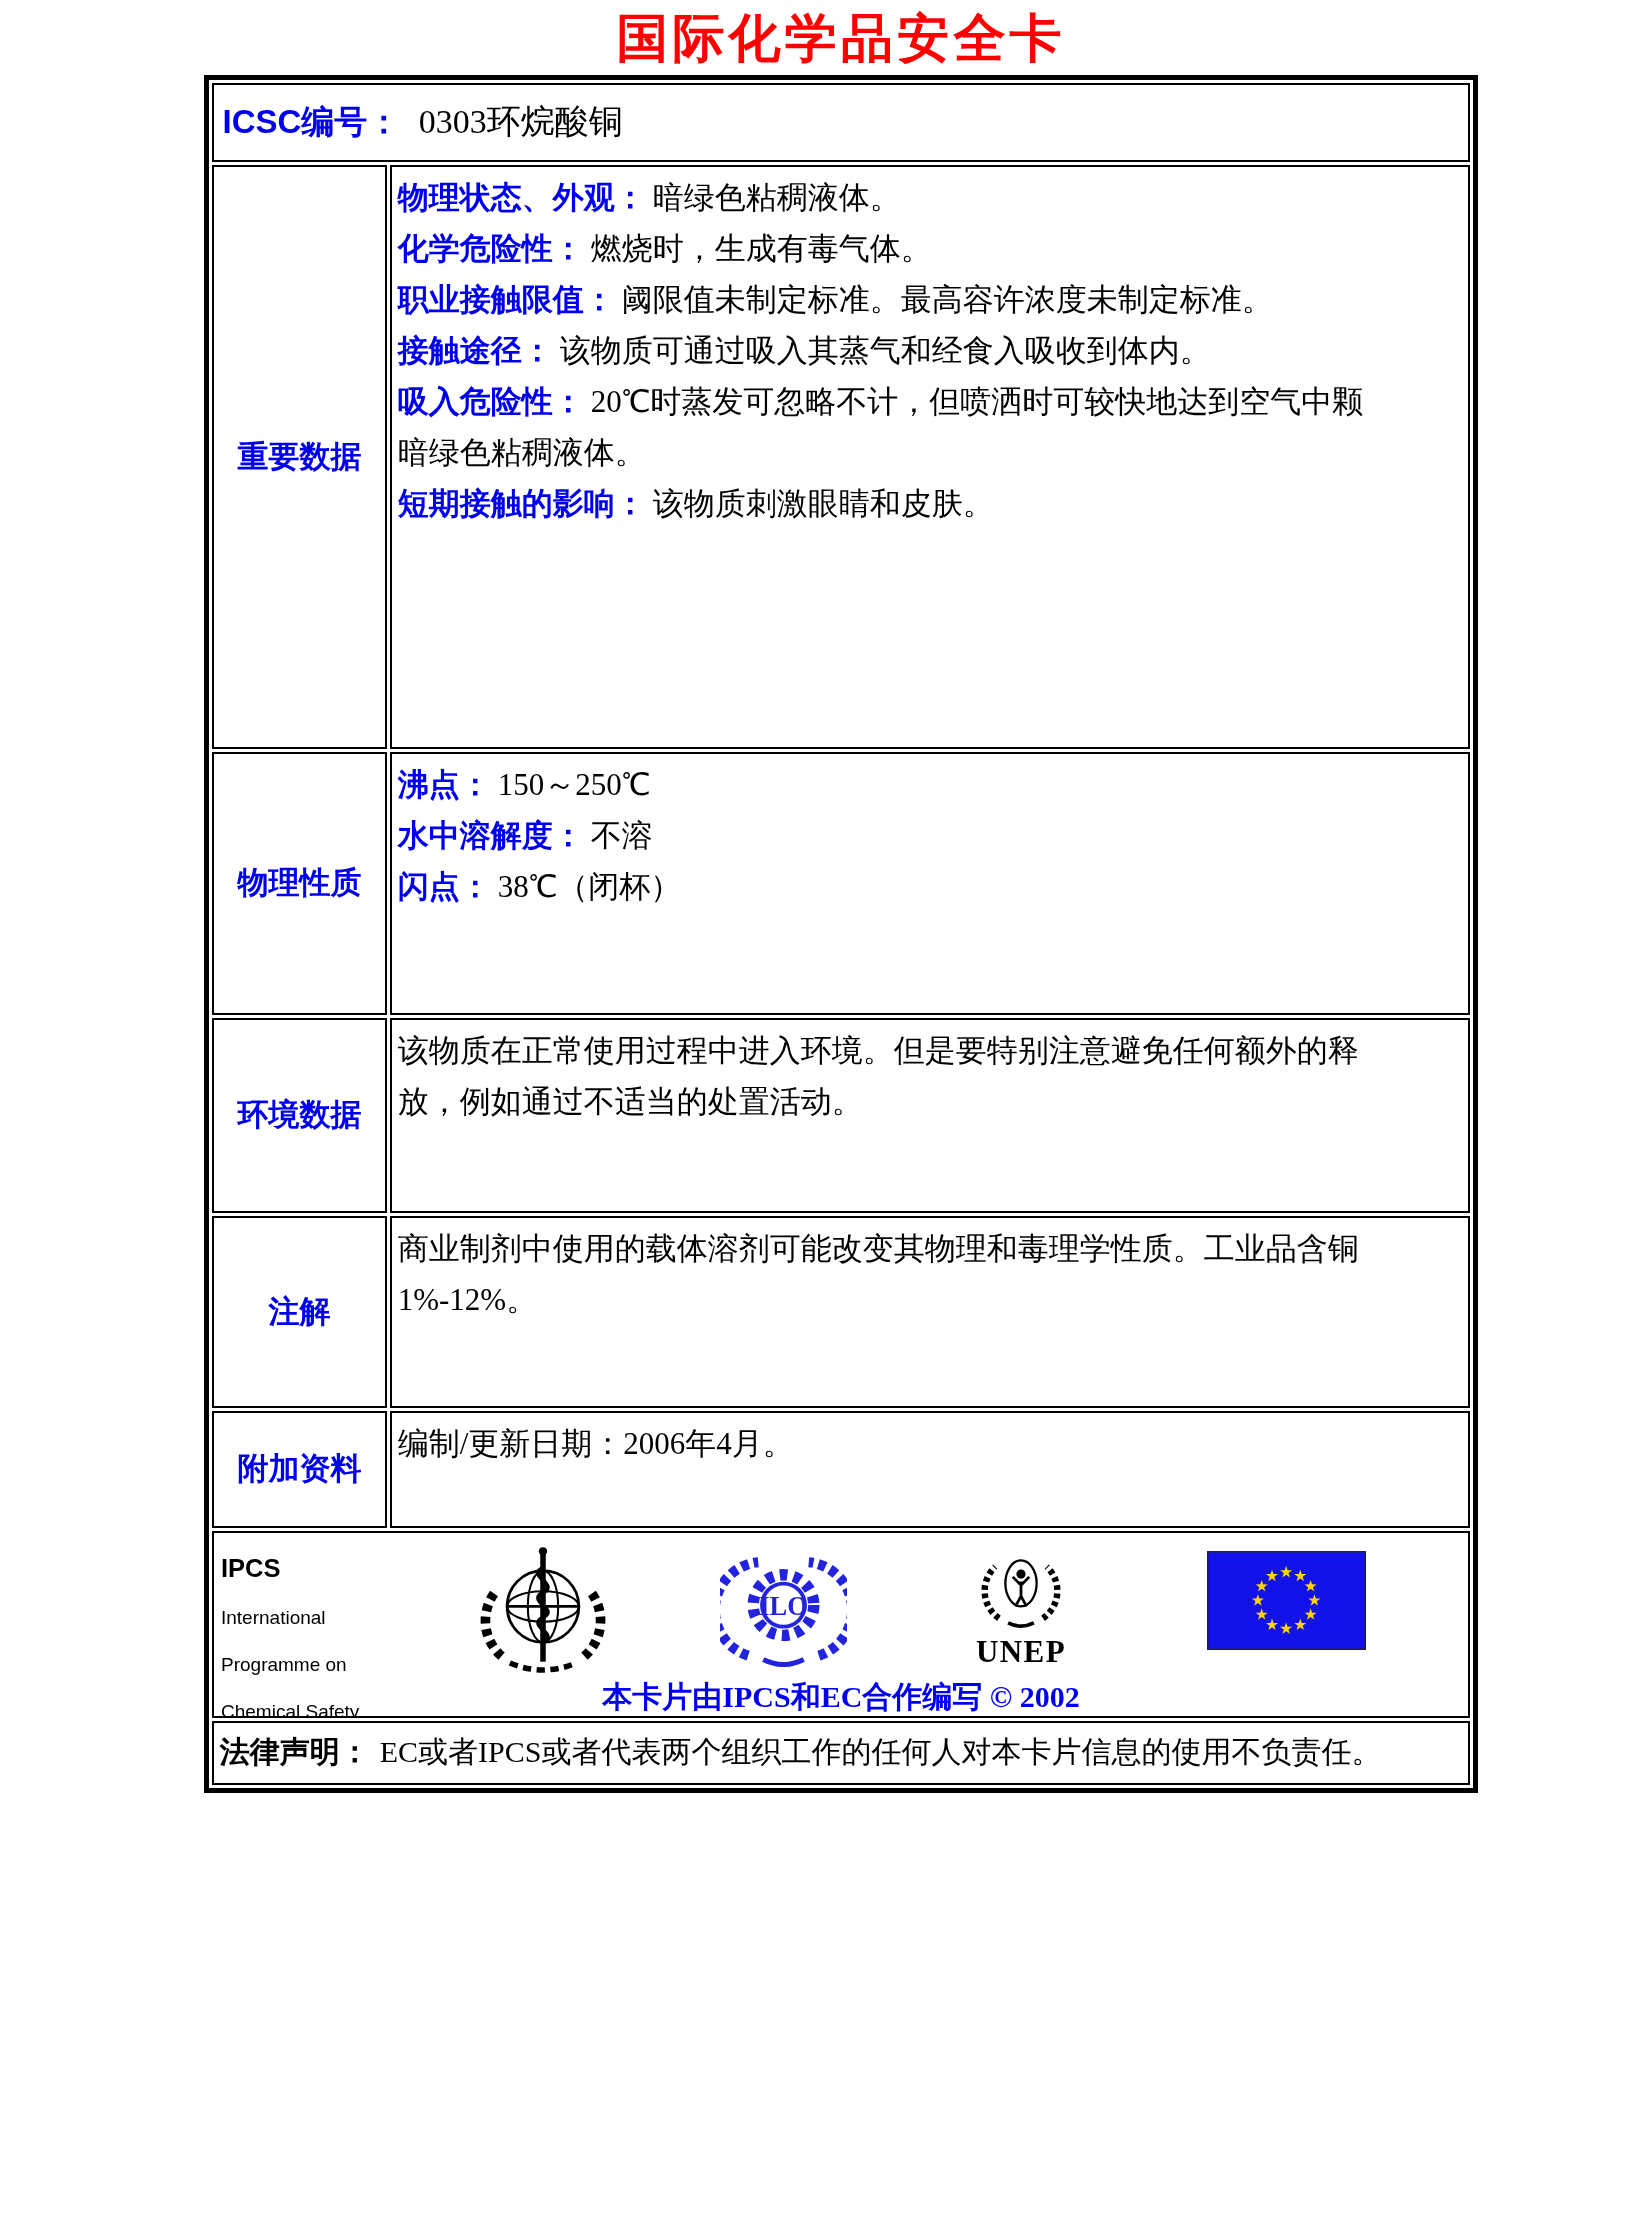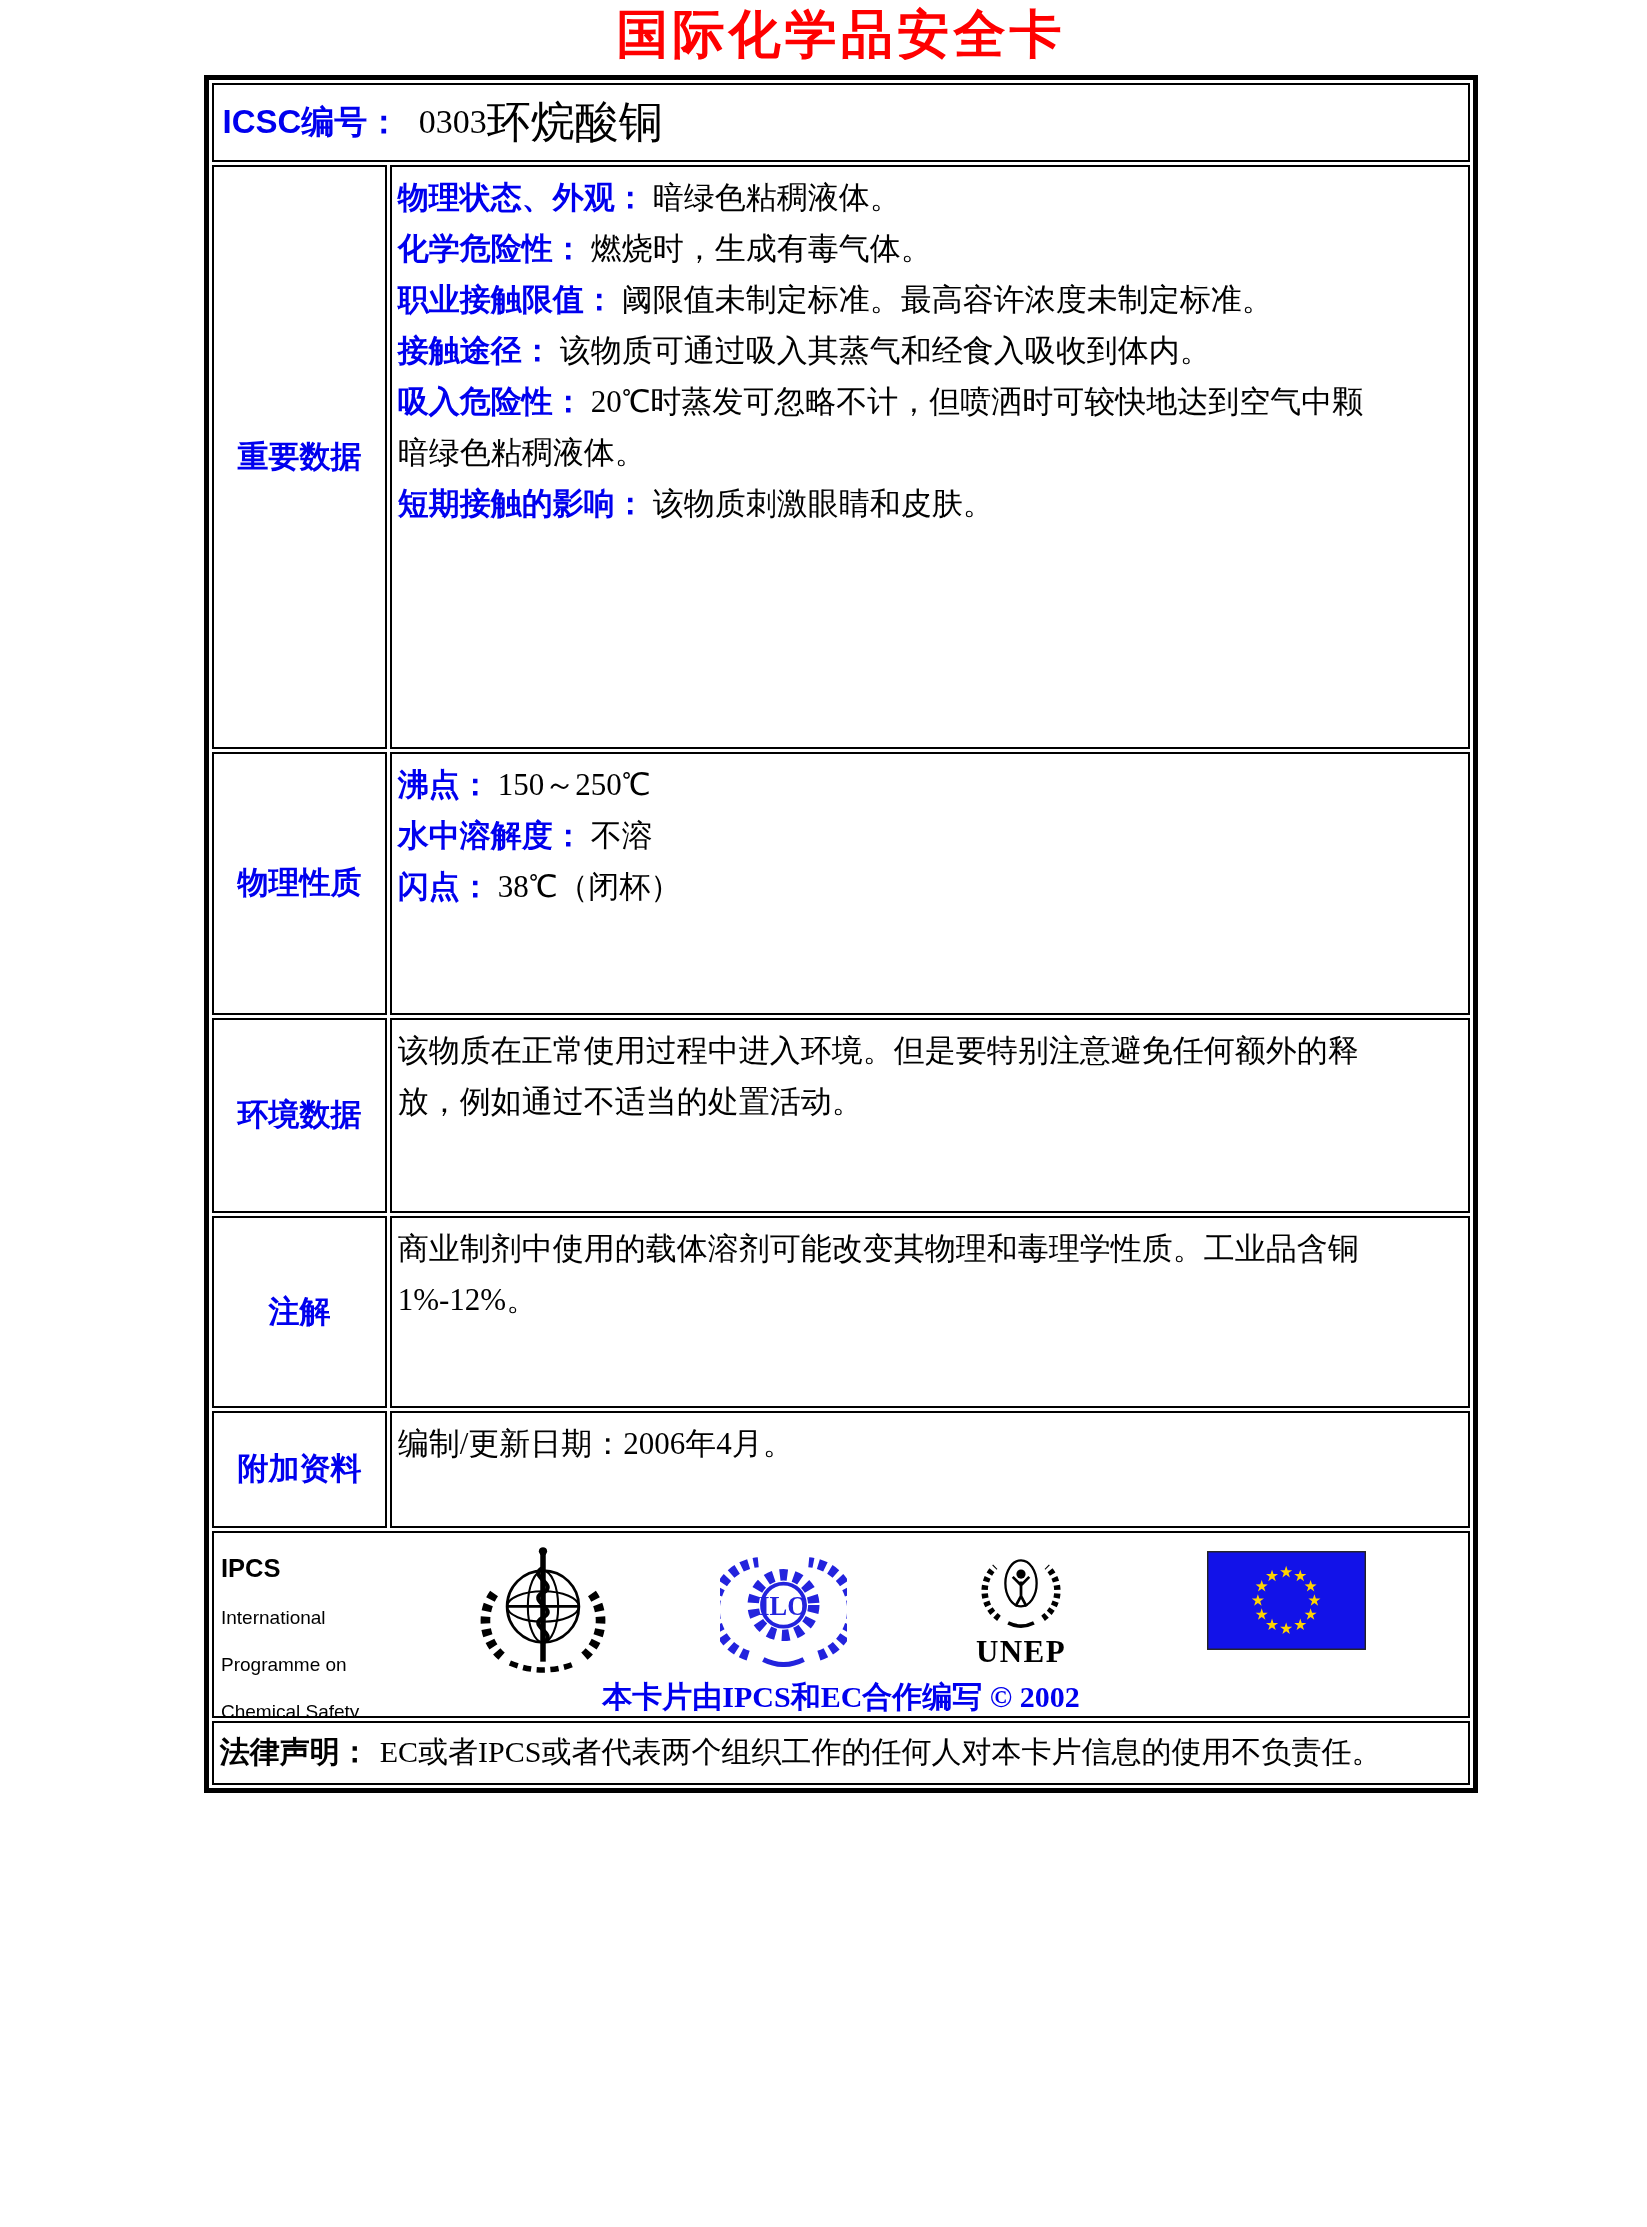--- a/index.html
+++ b/index.html
@@ -10,21 +10,21 @@
     position:relative;
   }
   .doc-title {
     margin:8.5px 0 0 204px;
     width:1274px;
     text-align:center;
     font-size:52px;
     line-height:59px;
     font-weight:bold;
     color:#ff0000;
-    font-family:Liberation Mono, monospace;
+    font-family:Liberation Serif, serif;
     letter-spacing:4.2px;
   }
   table.card {
     margin:7px 0 0 204px;
     width:1274px;
     table-layout:fixed;
     border-collapse:separate;
     border-spacing:3.5px;
     border:5.7px solid #000;
     background:#fff;
@@ -55,21 +55,21 @@
     color:#0000ee; font-weight:bold;
     font-family:"Liberation Sans", sans-serif;
     font-size:33px;
   }
   .icsc-number {
     font-family:"Liberation Serif", serif;
     font-size:34px; margin-left:18.4px;
   }
   .chem-name {
     font-family:Liberation Sans, sans-serif;
-    font-size:44px; white-space:nowrap;
+    font-size:34px; white-space:nowrap;
   }
 
   td.label-cell {
     color:#0000ee; font-weight:bold;
     font-family:"Liberation Sans", sans-serif;
     font-size:31px;
     text-align:center;
     vertical-align:middle;
   }
   td.content-cell {

